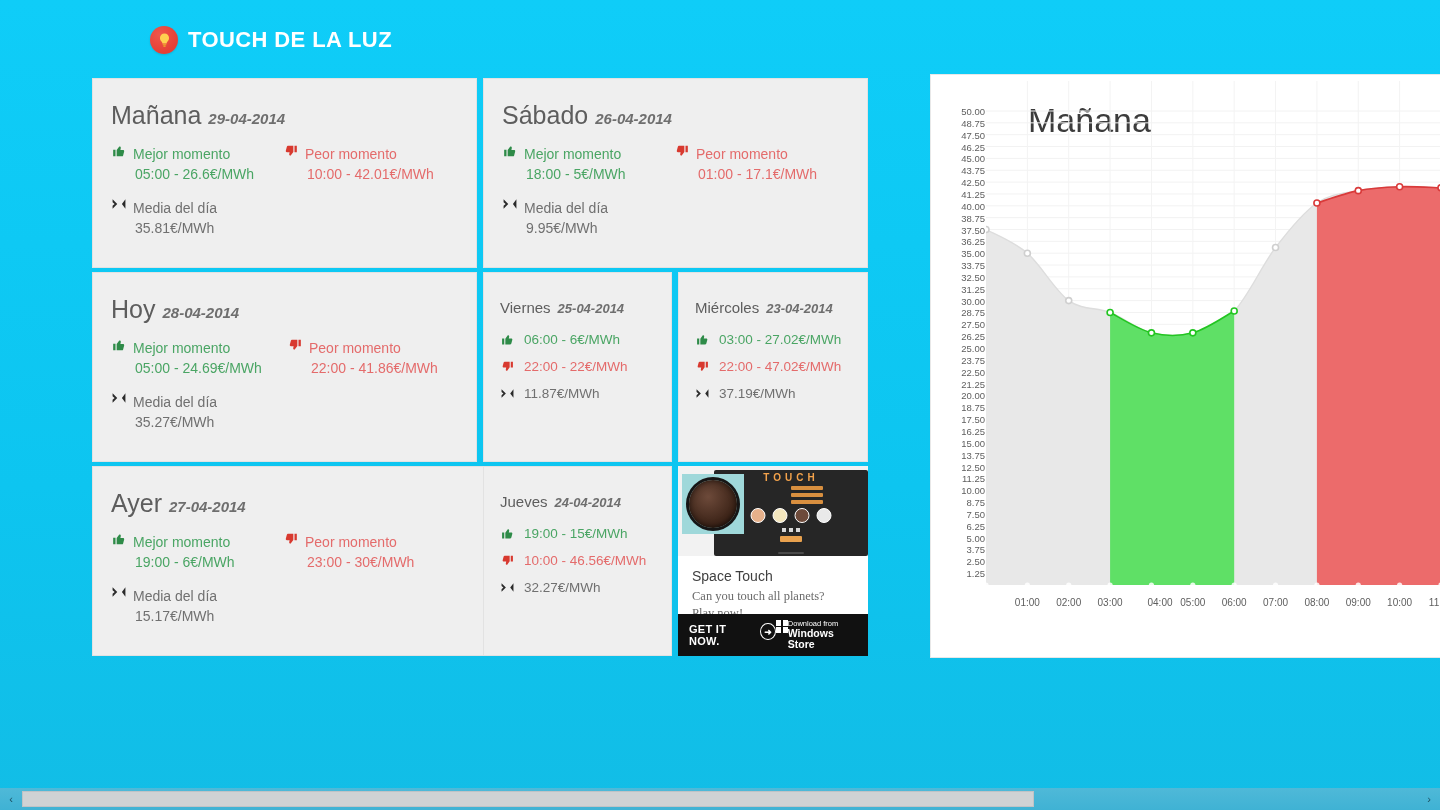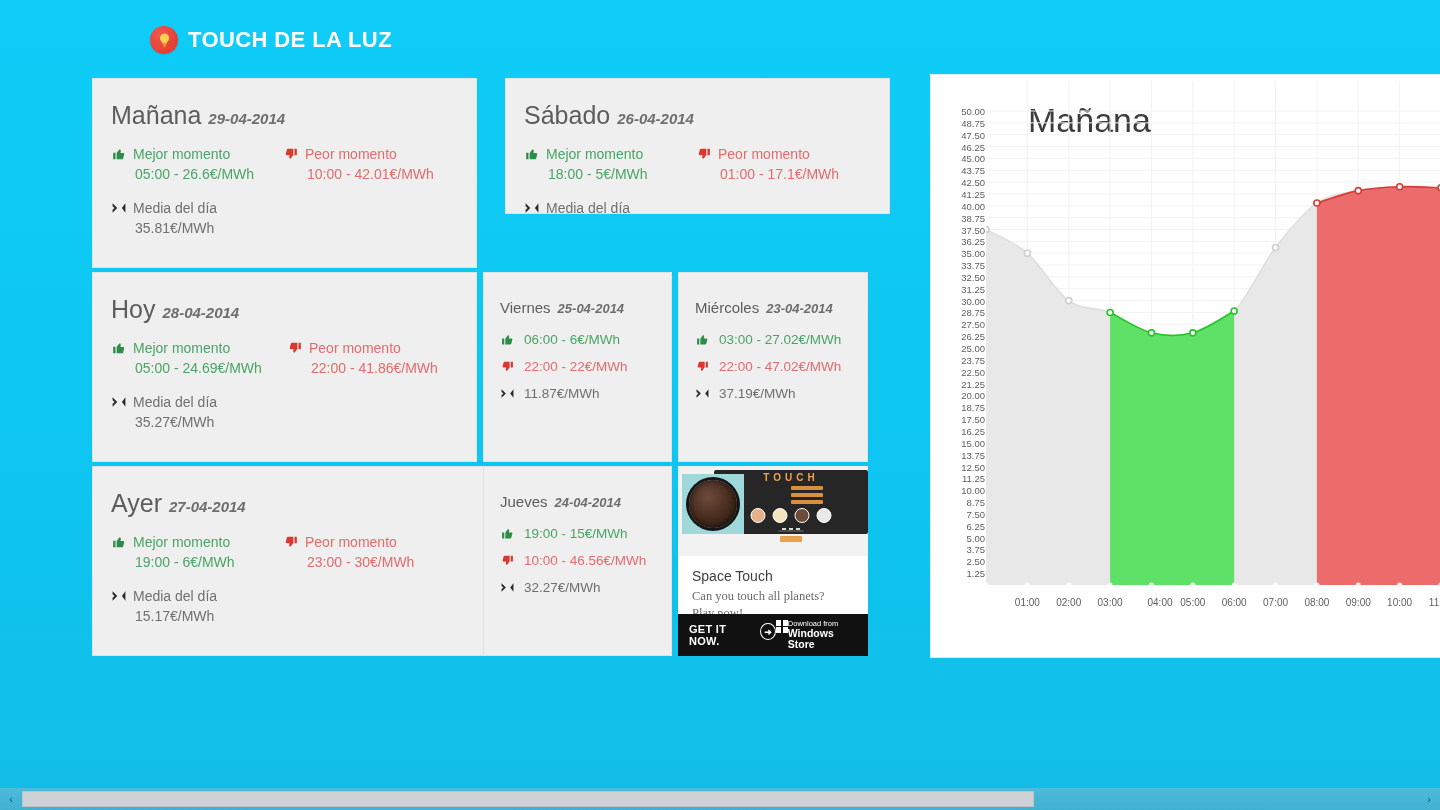--- a/index.html
+++ b/index.html
@@ -55,42 +55,42 @@
   .day-date {
     font-size: 15px; color: #6e6e6e; font-style: italic; font-weight: bold;
   }
   .card-small .day-name { font-size: 15px; color:#5d5d5d; font-weight:400;}
   .card-small .day-date { font-size: 13px; }
 
   .rows { margin-top: 14px; }
   .bigrow { display: flex; }
   .col { width: 172px; }
   .lbl {
-    display: flex; align-items: center; gap: 7px;
+    display: flex; gap: 7px;
     font-size: 14px; line-height: 1.45;
   }
   .val { font-size: 14px; padding-left: 24px; line-height: 1.55; }
   .good { color: #4aa564; }
   .bad  { color: #e46b6b; }
   .neutral { color: #707070; }
   .avg-block { margin-top: 12px; }
 
   .srow { display: flex; align-items: center; gap: 9px; font-size: 13.5px; margin-bottom: 12px; }
 
   .ico { width: 15px; display: inline-flex; justify-content: center; flex: none; }
   .ico svg { display:block; }
 
   
   .ad { background:#ffffff; }
   .ad-shot {
     position: relative; width: 100%; height: 90px;
     background: #f2f2f2; overflow: hidden;
   }
   .ad-dark {
-    position:absolute; left:36px; top:4px; right:0; height:64px;
+    position:absolute; left:36px; top:4px; right:0; height:86px;
     background:#262626; border-radius:2px;
   }
   .ad-dark:after{
     content:""; position:absolute; left:50%; bottom:2px; transform:translateX(-50%);
     width:26px; height:2px; background:#4a4a4a; border-radius:1px;
   }
   .ad-touch{
     position:absolute; top:2px; left:0; right:0; text-align:center;
     color:#f3a24b; font-size:10px; font-weight:bold; letter-spacing:4px;
   }
@@ -228,21 +228,21 @@
                   </svg>
               </span>
               <span>Media del día</span>
             </div>
             <div class="val neutral">35.81€/MWh</div>
           </div>
         </div>
       </div>
     </div>
 
-    <div class="card card-big" style="left:413px;top:0;width:385px;height:136px;">
+    <div class="card card-big" style="left:391px;top:0;width:385px;height:190px;">
       <div class="card-pad">
         <div class="card-head">
           <span class="day-name">Sábado</span>
           <span class="day-date">26-04-2014</span>
         </div>
         <div class="rows">
           <div class="bigrow">
             <div class="col">
               <div class="lbl good">
                 <span class="ico">

